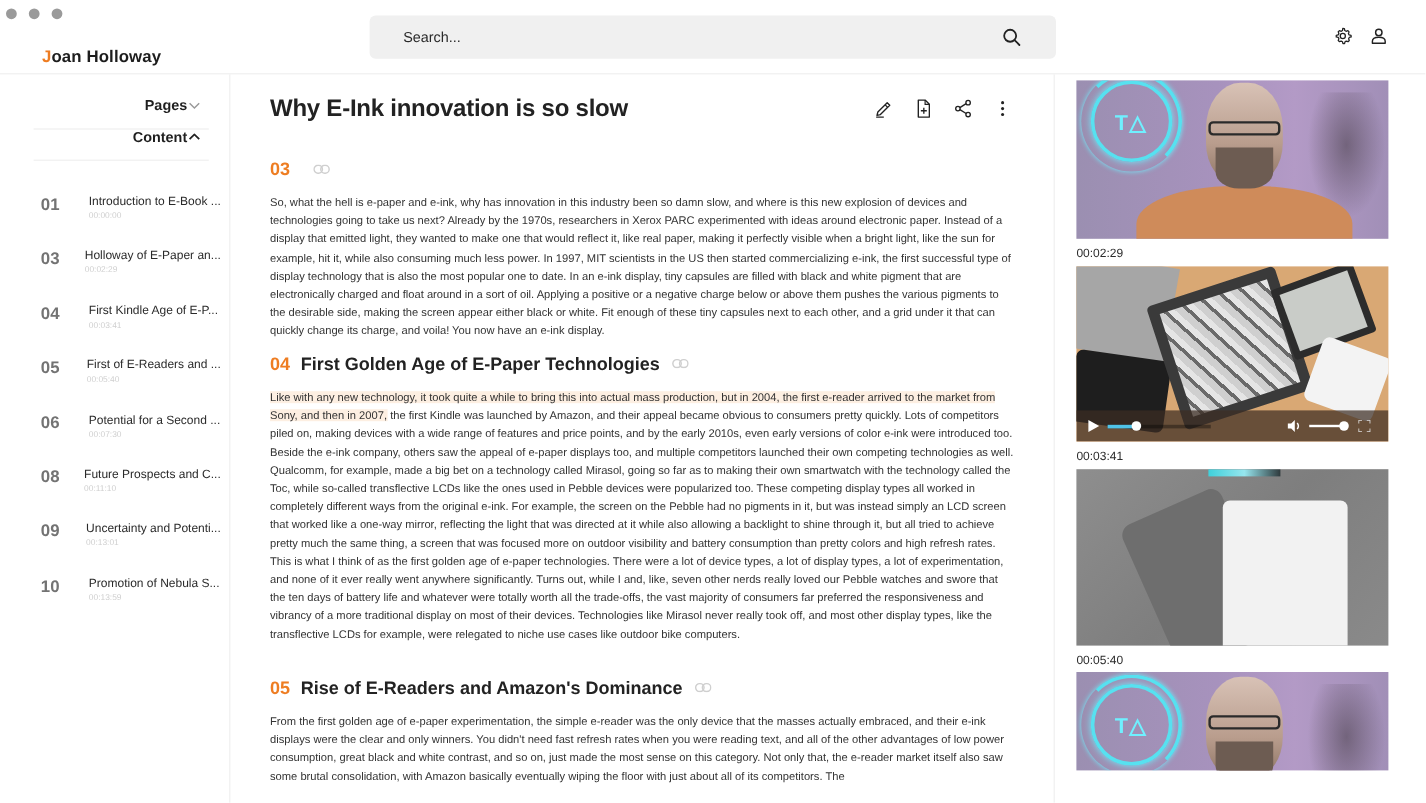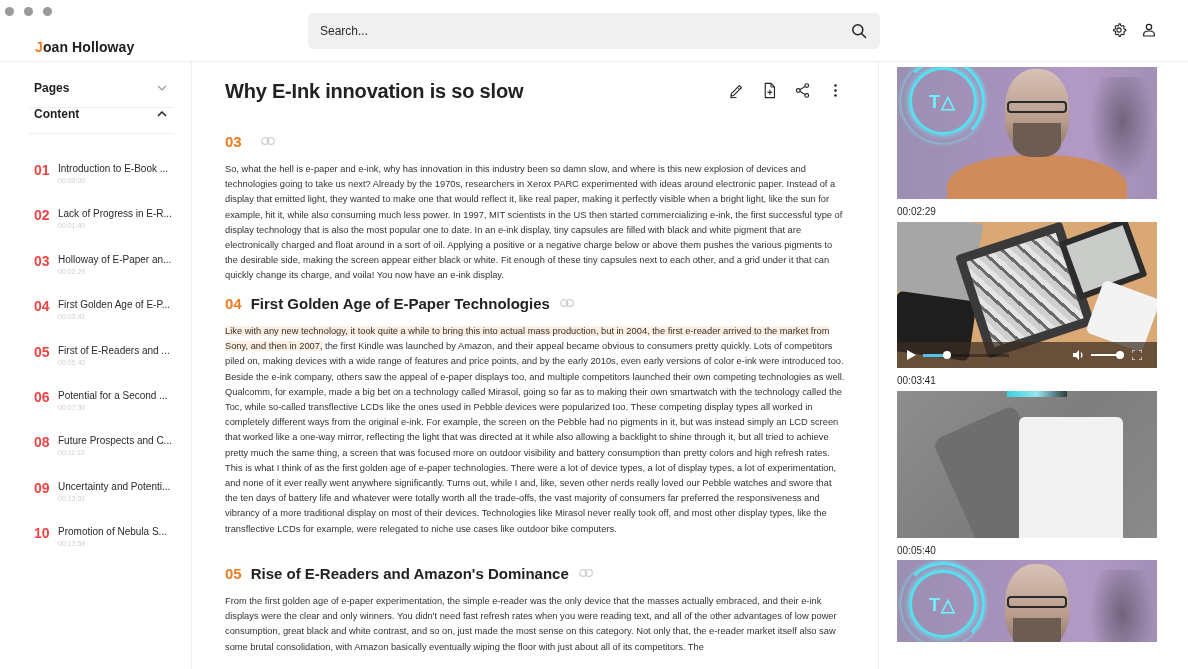--- a/index.html
+++ b/index.html
@@ -6,37 +6,37 @@
   html, body { width: 1188px; height: 669px; overflow: hidden; background: #ffffff; }
   body { font-family: "Liberation Sans", sans-serif; color: #222; position: relative; }
 
   .traffic { position: absolute; left: 5px; top: 7px; display: flex; gap: 10px; }
   .traffic span { width: 9px; height: 9px; border-radius: 50%; background: #9a9a9a; display: block; }
 
   .header { position: absolute; left: 0; top: 0; width: 1188px; height: 62px; border-bottom: 1px solid #efefef; }
   .brand { position: absolute; left: 35px; top: 23px; font-size: 14px; font-weight: bold; color: #1d1d1d; letter-spacing: 0.1px; margin-top: 16px; }
   .brand .first { color: #ee7d22; }
 
-  .search { position: absolute; left: 308px; top: 13px; width: 572px; height: 36px; background: #f0f0f0; border-radius: 5px; display: flex; align-items: center; padding: 0 12px; }
+  .search { position: absolute; left: 308px; top: 13px; width: 572px; height: 36px; background: #f0f0f0; border-radius: 5px; display: flex; align-items: center; padding: 0 28px; }
   .search input { border: none; background: transparent; outline: none; font-family: "Liberation Sans", sans-serif; font-size: 12px; color: #333; flex: 1; }
   .search input::placeholder { color: #2a2a2a; }
   .search .icon { width: 18px; height: 18px; display: flex; align-items: center; justify-content: center; }
 
   .hdr-icons { position: absolute; top: 21px; left: 1110px; display: flex; gap: 13px; }
   .hdr-icons .icon { width: 17px; height: 17px; display: flex; align-items: center; justify-content: center; cursor: pointer; }
 
   
   .sidebar { position: absolute; left: 0; top: 62px; width: 192px; height: 607px; border-right: 1px solid #efefef; }
-  .sec-head { position: absolute; left: 28px; width: 146px; height: 40px; display: flex; align-items: center; justify-content: space-between; border-bottom: 1px solid #efefef; padding: 0 6px; cursor: pointer; }
+  .sec-head { position: absolute; left: 28px; width: 146px; height: 40px; display: flex; align-items: center; justify-content: flex-end; border-bottom: 1px solid #efefef; padding: 0 6px; cursor: pointer; }
   .sec-head .lbl { font-size: 12px; font-weight: bold; color: #1f1f1f; }
   .sec-head .chev { width: 12px; height: 12px; display: flex; align-items: center; justify-content: center; }
   .toc { position: absolute; left: 34px; top: 100px; width: 150px; }
   .toc-item { display: flex; align-items: flex-start; height: 45.4px; cursor: pointer; }
-  .toc-num { font-size: 14px; font-weight: bold; color: #ef4444; width: 24px; line-height: 16px; }
-  .toc-text { margin-left: 0px; }
+  .toc-num { font-size: 14px; font-weight: bold; color: #737373; width: 24px; line-height: 16px; }
+  .toc-text { margin-left: 16px; }
   .toc-title { font-size: 10px; color: #2a2a2a; line-height: 13px; white-space: nowrap; }
   .toc-time { font-size: 7px; color: #cfcfcf; line-height: 9px; margin-top: 1px; }
 
   
   .main { position: absolute; left: 193px; top: 62px; width: 684px; height: 607px; overflow: hidden; }
   .page-title { position: absolute; left: 32px; top: 18px; font-size: 20px; font-weight: bold; color: #222; letter-spacing: -0.2px; }
   .tools { position: absolute; left: 534px; top: 19px; display: flex; gap: 15px; }
   .tools .icon { width: 18px; height: 18px; display: flex; align-items: center; justify-content: center; cursor: pointer; }
 
   .section { position: absolute; left: 32px; width: 620px; }
@@ -148,37 +148,30 @@
 
   <div class="toc">
     <div class="toc-item">
       <span class="toc-num">01</span>
       <div class="toc-text">
           <div class="toc-title">Introduction to E-Book ...</div>
           <div class="toc-time">00:00:00</div>
         </div>
     </div>
     <div class="toc-item">
-      <span class="toc-num">02</span>
-      <div class="toc-text">
-          <div class="toc-title">Lack of Progress in E-R...</div>
-          <div class="toc-time">00:01:40</div>
-        </div>
-    </div>
-    <div class="toc-item">
       <span class="toc-num">03</span>
       <div class="toc-text">
           <div class="toc-title">Holloway of E-Paper an...</div>
           <div class="toc-time">00:02:29</div>
         </div>
     </div>
     <div class="toc-item">
       <span class="toc-num">04</span>
       <div class="toc-text">
-          <div class="toc-title">First Golden Age of E-P...</div>
+          <div class="toc-title">First Kindle Age of E-P...</div>
           <div class="toc-time">00:03:41</div>
         </div>
     </div>
     <div class="toc-item">
       <span class="toc-num">05</span>
       <div class="toc-text">
           <div class="toc-title">First of E-Readers and ...</div>
           <div class="toc-time">00:05:40</div>
         </div>
     </div>

